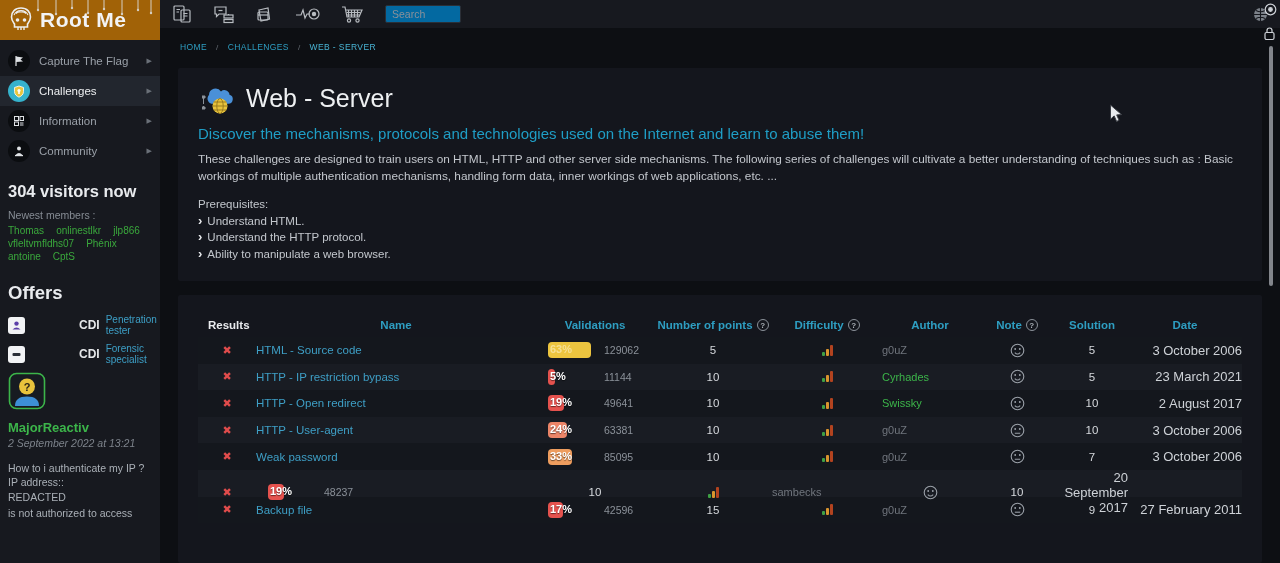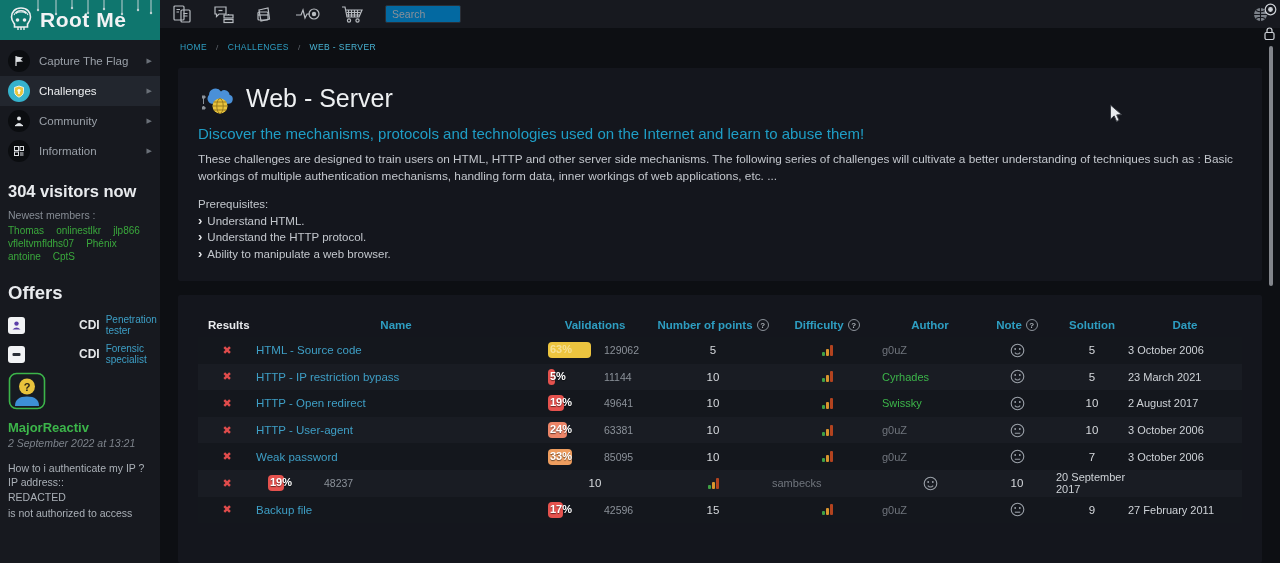--- a/index.html
+++ b/index.html
@@ -2,21 +2,21 @@
 <html><head>
 <meta charset="utf-8">
 <style>
   * { margin:0; padding:0; box-sizing:border-box; }
   html,body { width:1280px; height:563px; overflow:hidden; background:#0d0f13;
     font-family:"Liberation Sans","DejaVu Sans",sans-serif; color:#c7cbd1; }
   .app { position:relative; width:1280px; height:563px; }
 
   
   .sidebar { position:absolute; left:0; top:0; width:160px; height:563px; background:#17191f; z-index:5; }
-  .logo-row { height:40px; background:#0f766e; display:flex; align-items:center; gap:6px; padding:0 8px; position:relative; cursor:pointer; }
+  .logo-row { height:40px; background:#a16207; display:flex; align-items:center; gap:6px; padding:0 8px; position:relative; cursor:pointer; }
   .logo-row .strings { position:absolute; left:34px; top:0; opacity:.85; }
   .logo-text { color:#f2f3f5; font-weight:bold; font-size:21px; letter-spacing:.5px; }
   .menu { padding-top:6px; }
   .menu-item { height:30px; display:flex; align-items:center; gap:9px; padding:0 8px; cursor:pointer; }
   .menu-item.active { background:#22262e; }
   .mi-circle { width:22px; height:22px; border-radius:50%; background:#0b0d10; display:flex; align-items:center; justify-content:center; flex:0 0 22px; }
   .mi-circle.teal { background:#35b2cc; }
   .mi-label { font-size:11.5px; color:#9aa0a8; flex:1; }
   .menu-item.active .mi-label { color:#eceef0; }
   .mi-arrow { color:#6a7078; font-size:7px; }
@@ -84,21 +84,21 @@
   .c-ctr { text-align:center; color:#d6d9dd; }
   .c-diff { display:flex; justify-content:center; }
   .diffbars { display:flex; align-items:flex-end; gap:1px; height:11px; }
   .diffbars i { display:block; width:3px; border-radius:1px; }
   .db1 { height:4px; background:#3ea044; }
   .db2 { height:7px; background:#d9952e; }
   .db3 { height:11px; background:#b3431f; }
   .c-auth { text-align:left; }
   .c-auth a { text-decoration:none; font-size:11px; cursor:pointer; }
   .c-note { display:flex; justify-content:center; }
-  .c-date { text-align:left; color:#ced2d7; font-size:11px; }
+  .c-date { text-align:right; color:#ced2d7; font-size:13px; }
 
   
   .scroll-thumb { position:absolute; right:7px; top:46px; width:4px; height:240px; background:#a9adb4; border-radius:2px; opacity:.75; z-index:9; }
   .cursor { position:absolute; left:1109px; top:104px; z-index:99; pointer-events:none; }
 </style>
 </head>
 <body>
 
 <div class="app">
 
@@ -153,39 +153,39 @@
               <path d="M6 1 L10.5 2.5 V6.5 C10.5 9.5 8.5 11 6 12.2 C3.5 11 1.5 9.5 1.5 6.5 V2.5 Z" fill="#e9c63e" stroke="#fff" stroke-width="0.8"></path>
               <circle cx="6" cy="5.6" r="1.6" fill="#fff"></circle>
               <rect x="5.2" y="7" width="1.6" height="2" fill="#fff"></rect>
             </svg>
         </span>
         <span class="mi-label">Challenges</span>
         <span class="mi-arrow">▶</span>
       </div>
       <div class="menu-item">
         <span class="mi-circle">
-          <svg width="12" height="12" viewBox="0 0 12 12">
-              <circle cx="6" cy="3.4" r="2" fill="#dfe2e5"></circle>
-              <path d="M2.5 10 Q6 5.8 9.5 10 Z" fill="#dfe2e5"></path>
-              <rect x="2" y="10" width="8" height="1.2" fill="#dfe2e5"></rect>
-            </svg>
-        </span>
-        <span class="mi-label">Community</span>
-        <span class="mi-arrow">▶</span>
-      </div>
-      <div class="menu-item">
-        <span class="mi-circle">
           <svg width="12" height="12" viewBox="0 0 12 12" stroke="#dfe2e5" stroke-width="1" fill="none">
               <rect x="1.5" y="1.5" width="4" height="4"></rect>
               <rect x="7" y="1.5" width="3.5" height="4"></rect>
               <rect x="1.5" y="7" width="4" height="3.5"></rect>
               <path d="M7 8 H10.5 M7 10 H10.5"></path>
             </svg>
         </span>
         <span class="mi-label">Information</span>
+        <span class="mi-arrow">▶</span>
+      </div>
+      <div class="menu-item">
+        <span class="mi-circle">
+          <svg width="12" height="12" viewBox="0 0 12 12">
+              <circle cx="6" cy="3.4" r="2" fill="#dfe2e5"></circle>
+              <path d="M2.5 10 Q6 5.8 9.5 10 Z" fill="#dfe2e5"></path>
+              <rect x="2" y="10" width="8" height="1.2" fill="#dfe2e5"></rect>
+            </svg>
+        </span>
+        <span class="mi-label">Community</span>
         <span class="mi-arrow">▶</span>
       </div>
     </div>
 
     <div class="side-section">
       <div class="visitors">304 visitors now</div>
       <div class="newest-label">Newest members :</div>
       <div class="members">
         <a>Thomas</a>
         <a>onlinestlkr</a>

